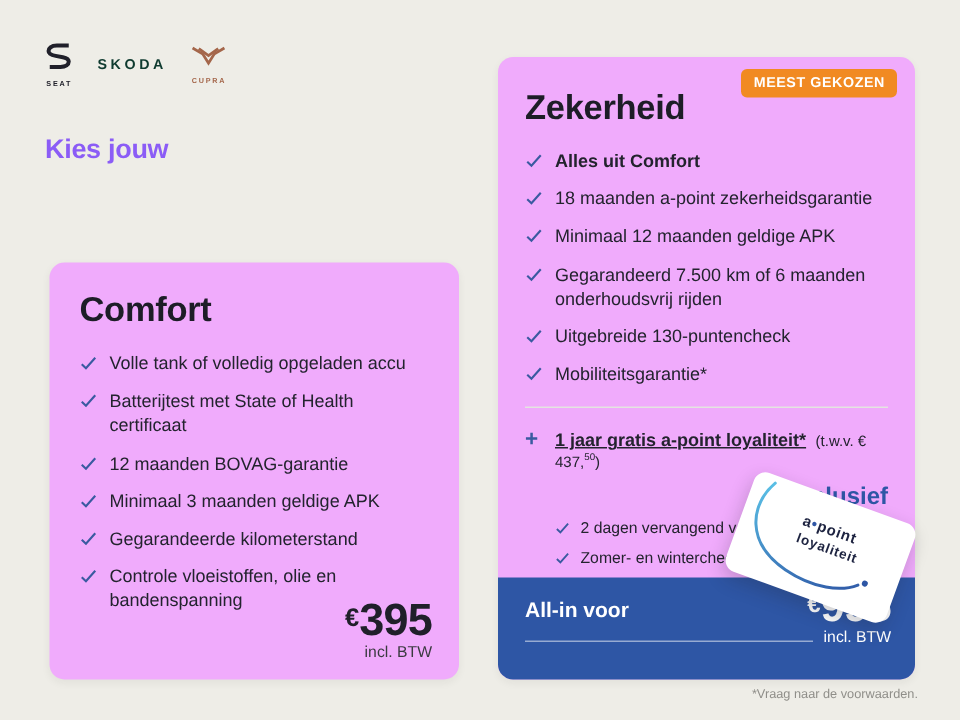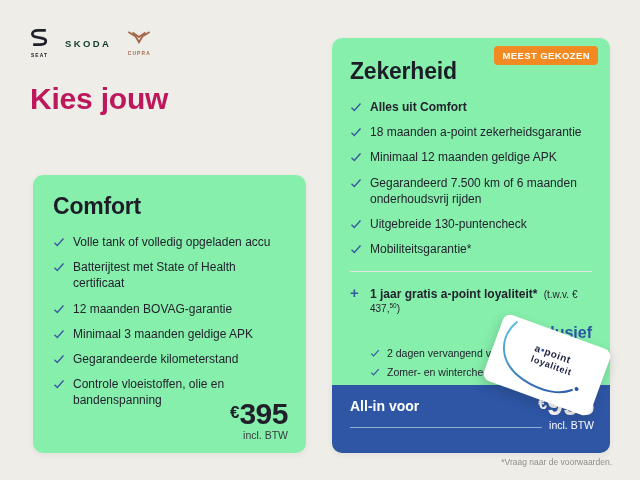--- a/index.html
+++ b/index.html
@@ -8,25 +8,25 @@
   .stage{position:absolute;inset:0;width:640px;height:480px;}
 
   
   .brand-bar{position:absolute;left:30px;top:28px;display:flex;align-items:center;gap:16px;}
   .logo{display:flex;flex-direction:column;align-items:center;gap:2px;}
   .logo-word{font-size:4.8px;font-weight:700;letter-spacing:1.2px;color:#20202a;}
   .skoda-word{font-size:9.5px;font-weight:700;letter-spacing:2.4px;color:#0e3a2f;}
   .cupra-word{color:#a4664a;}
 
   
-  .heading{position:absolute;left:30px;top:84px;font-size:30px;line-height:30px;
-           font-weight:600;color:#be185d;letter-spacing:-0.2px;}
-
-  
-  .card{position:absolute;background:#86efac;border-radius:10px;
+  .heading{position:absolute;left:30px;top:84px;font-size:18px;line-height:30px;
+           font-weight:600;color:#8b5cf6;letter-spacing:-0.2px;}
+
+  
+  .card{position:absolute;background:#f0abfc;border-radius:10px;
         box-shadow:0 2px 6px rgba(40,40,40,0.06);box-sizing:border-box;}
   .card-comfort{left:33px;top:175px;width:273px;height:278px;padding:18px 20px;}
   .card-zekerheid{left:332px;top:38px;width:278px;height:415px;padding:20px 18px 0;}
 
   .card-title{font-size:23px;font-weight:700;color:#1d1d27;margin:0 0 14px;letter-spacing:-0.2px;}
 
   ul.checklist{list-style:none;margin:0;padding:0;}
   ul.checklist li{display:flex;gap:8px;align-items:flex-start;margin-bottom:9px;
                   font-size:12px;line-height:1.35;color:#23232e;}
   .chk{flex:0 0 12px;margin-top:2px;}
@@ -38,21 +38,21 @@
   .price-cur{font-size:17px;font-weight:600;vertical-align:6px;}
   .price-amt{font-size:30px;font-weight:600;letter-spacing:-0.5px;}
   .price-note{font-size:10.5px;color:#3a3a40;margin-top:-2px;}
 
   
   .badge{position:absolute;top:8px;right:12px;background:#f18a22;color:#fff;
          font-size:9.5px;font-weight:700;letter-spacing:0.4px;padding:4px 8px;border-radius:4px;}
   .divider{border:none;border-top:1px solid #e4e4e0;margin:14px 0 13px;}
   .offer-row{display:flex;gap:8px;align-items:baseline;font-size:12px;}
   .plus{color:#3a5aa0;font-size:15px;font-weight:600;flex:0 0 12px;line-height:1;}
-  .offer-label{font-weight:700;color:#23232e;}
+  .offer-label{font-weight:700;color:#23232e;text-decoration:underline;}
   .offer-worth{font-size:10px;color:#23232e;margin-left:3px;}
   .offer-worth sup{font-size:6.5px;}
   .inclusief{margin:9px 0 0 20px;}
   .inclusief-title{color:#2e56a5;font-size:16px;font-weight:700;margin-bottom:5px;text-align:right;}
   ul.sublist{list-style:none;margin:0;padding:0;}
   ul.sublist li{display:flex;gap:7px;align-items:flex-start;margin-bottom:4px;
                 font-size:10.5px;line-height:1.3;color:#23232e;}
   .chk-sm{flex:0 0 10px;margin-top:1px;}
 
   

